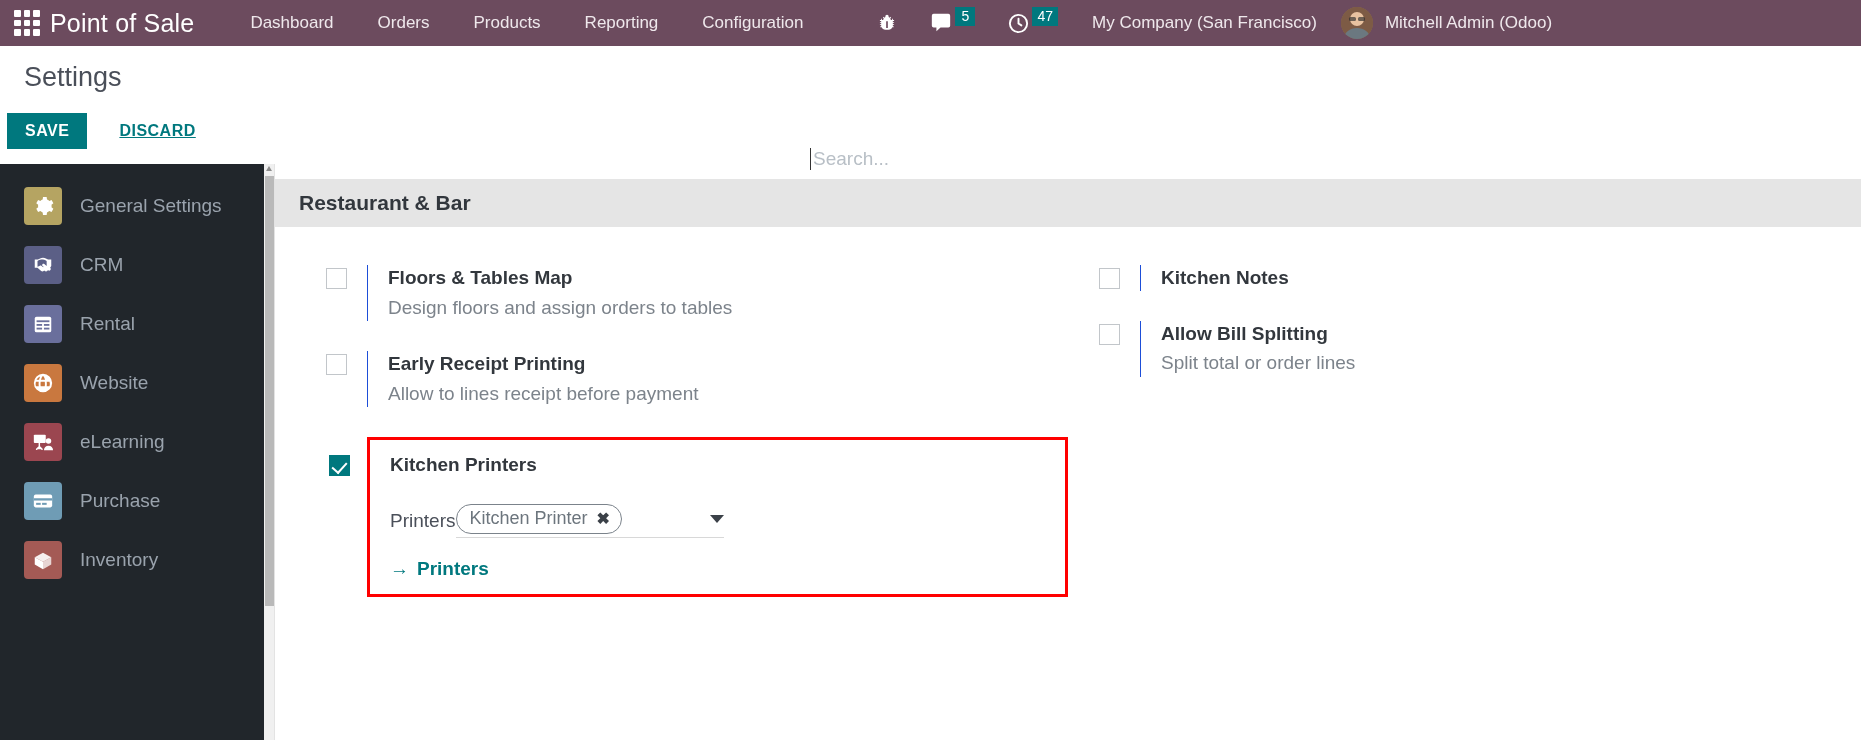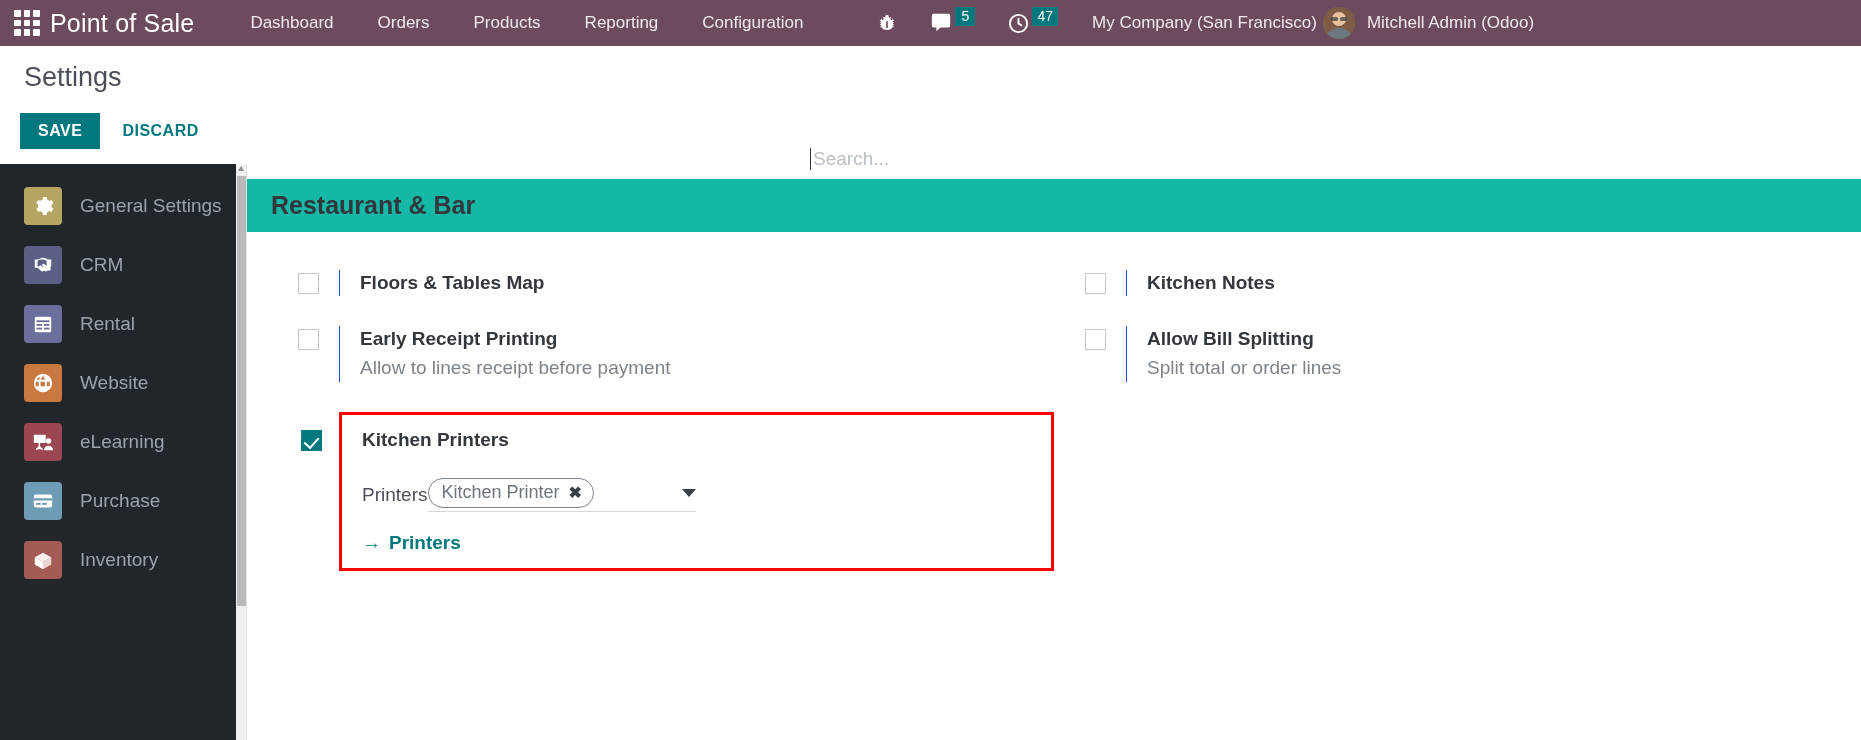--- a/index.html
+++ b/index.html
@@ -65,21 +65,21 @@
     text-align: center;
     margin-left: 2px;
     position: relative;
     top: -7px;
     font-weight: 400;
   }
   .company-name {
     font-size: 17px;
     color: #EFE8EC;
     margin-left: 18px;
-    margin-right: 6px;
+    margin-right: 24px;
     flex: 0 0 auto;
     cursor: pointer;
   }
   .user-block { display: flex; align-items: center; flex: 0 0 auto; cursor: pointer; }
   .avatar {
     width: 32px; height: 32px;
     border-radius: 50%;
     overflow: hidden;
     flex: 0 0 auto;
     background: #8a6a55;
@@ -94,39 +94,40 @@
     position: relative;
     border-bottom: 1px solid #ffffff;
   }
   .page-title {
     position: absolute;
     left: 24px; top: 16px;
     font-size: 27px;
     color: #4a4f59;
     font-weight: 400;
   }
-  .btn-row { position: absolute; left: 20px; top: 67px; display: flex; align-items: center; }
+  .btn-row { position: absolute; left: 7px; top: 67px; display: flex; align-items: center; }
   .btn-save {
     background: #00787E;
     color: #ffffff;
     font-size: 16px;
     font-weight: bold;
     letter-spacing: .5px;
     padding: 10px 18px;
     border: none;
     cursor: pointer;
     line-height: 1;
   }
   .btn-discard {
     color: #00787E;
     font-size: 16px;
     font-weight: bold;
     letter-spacing: .5px;
-    margin-left: 22px;
-    cursor: pointer;
+    margin-left: 32px;
+    cursor: pointer;
+    text-decoration: underline;
   }
   .search-wrap {
     position: absolute;
     left: 810px; top: 62px;
     width: 1030px;
     display: flex;
     align-items: flex-start;
     margin-top: 40px;
   }
   .search-caret {
@@ -142,21 +143,21 @@
     font-family: "Liberation Sans", sans-serif;
     padding: 0 0 0 2px;
   }
   .search-input::placeholder { color: #b8bfc6; }
 
   
   .body-split { display: flex; height: 576px; }
 
   
   .sidebar {
-    width: 236px;
+    width: 264px;
     background: #21262B;
     flex: 0 0 auto;
     padding-top: 12px;
     overflow: hidden;
     position: relative;
   }
   .side-item {
     display: flex;
     align-items: center;
     height: 59px;
@@ -208,23 +209,23 @@
     position: absolute;
     left: 2px; top: 2px;
     width: 0; height: 0;
     border-left: 3px solid transparent;
     border-right: 3px solid transparent;
     border-bottom: 5px solid #8d8d8d;
   }
   .settings-area { flex: 1 1 auto; padding-top: 15px; min-width: 0; }
 
   .section-header {
-    background: #14b8a6;
+    background: #e5e5e5;
     padding: 12px 0 12px 24px;
-    font-size: 25px;
+    font-size: 21px;
     font-weight: bold;
     color: #32373d;
   }
   .settings-grid {
     display: flex;
     padding: 38px 0 0 0;
   }
   .settings-col { width: 50%; padding-left: 30px; }
   .settings-col.right { padding-left: 10px; }
 
@@ -493,20 +494,21 @@
       <div class="settings-grid">
 
         <div class="settings-col">
 
           <div class="setting-row">
             <div class="cb-cell">
               <div class="checkbox"></div>
             </div>
             <div class="setting-text">
               <div class="setting-title">Floors &amp; Tables Map</div>
+              <div class="setting-desc">Design floors and assign orders to tables</div>
             </div>
           </div>
 
           <div class="setting-row">
             <div class="cb-cell">
               <div class="checkbox"></div>
             </div>
             <div class="setting-text">
               <div class="setting-title">Early Receipt Printing</div>
               <div class="setting-desc">Allow to lines receipt before payment</div>

